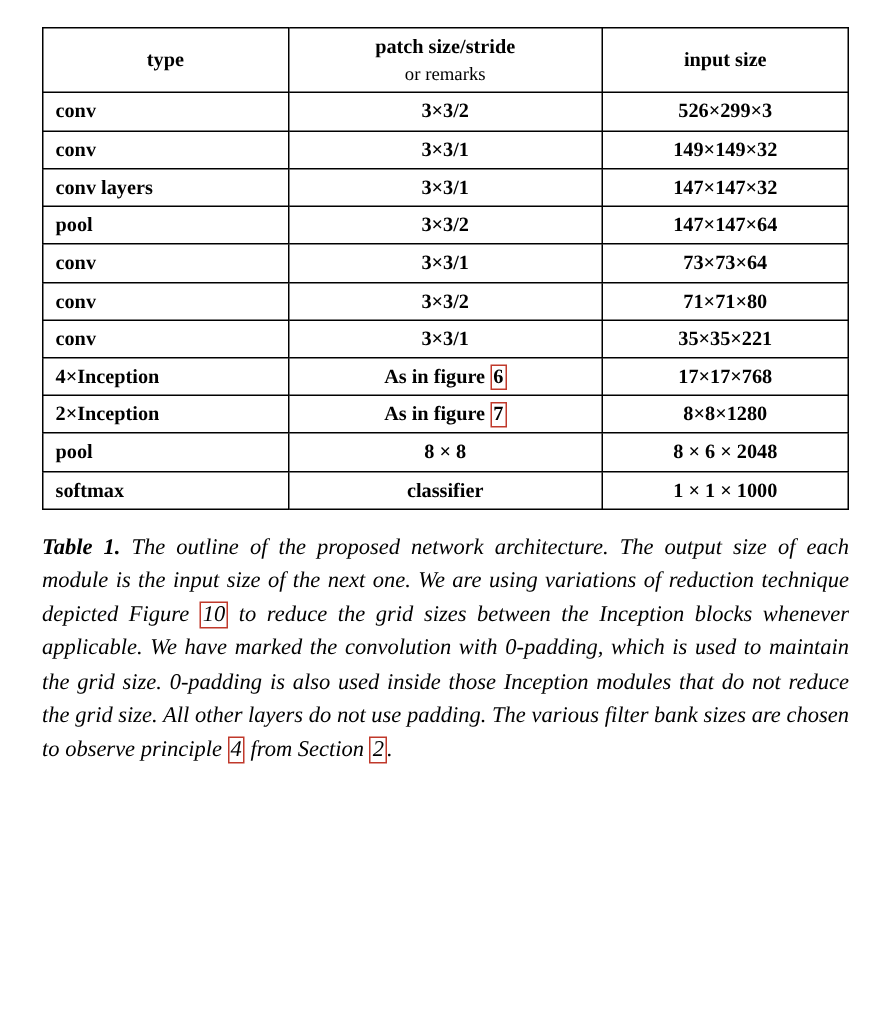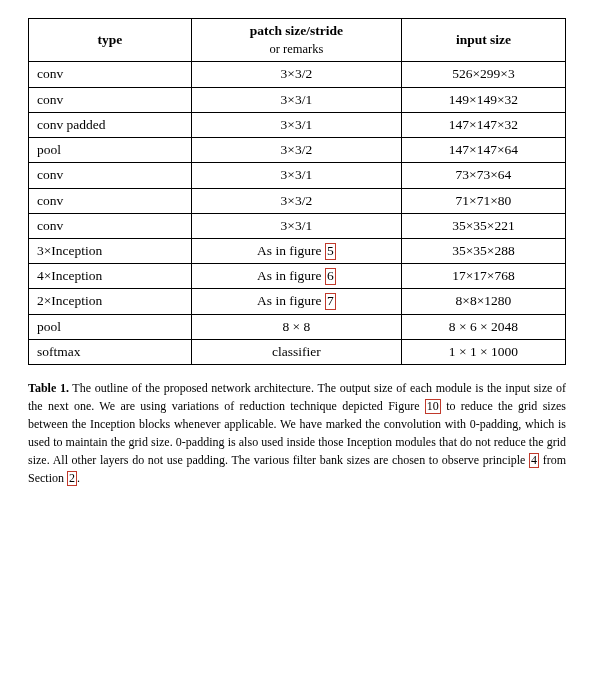--- a/index.html
+++ b/index.html
@@ -24,20 +24,21 @@
       border: 1.5px solid #000;
     }
 
     th, td {
       border: 1px solid #000;
       padding: 3px 8px;
       text-align: center;
       vertical-align: middle;
       font-size: 13.5px;
       line-height: 1.35;
+      font-weight: bold;
     }
 
     th {
       font-weight: bold;
     }
 
     thead th {
       border-bottom: 1.5px solid #000;
     }
 
@@ -50,24 +51,25 @@
       font-style: normal;
       font-size: 12.5px;
       margin-top: 16px;
     }
 
     td.left-align {
       text-align: left;
     }
 
     .caption {
-      font-size: 12px;
+      font-size: 15px;
       line-height: 1.5;
       text-align: justify;
       margin-top: 6px;
+      font-style: italic;
     }
 
     .caption .bold {
       font-weight: bold;
     }
 
     .box-highlight {
       display: inline-block;
       border: 1.5px solid #c0392b;
       padding: 0 1px;
@@ -93,21 +95,21 @@
           <td class="left-align">conv</td>
           <td>3×3/2</td>
           <td>526×299×3</td>
         </tr>
         <tr>
           <td class="left-align">conv</td>
           <td>3×3/1</td>
           <td>149×149×32</td>
         </tr>
         <tr>
-          <td class="left-align">conv padded</td>
+          <td class="left-align">conv layers</td>
           <td>3×3/1</td>
           <td>147×147×32</td>
         </tr>
         <tr>
           <td class="left-align">pool</td>
           <td>3×3/2</td>
           <td>147×147×64</td>
         </tr>
         <tr>
           <td class="left-align">conv</td>
@@ -116,25 +118,20 @@
         </tr>
         <tr>
           <td class="left-align">conv</td>
           <td>3×3/2</td>
           <td>71×71×80</td>
         </tr>
         <tr>
           <td class="left-align">conv</td>
           <td>3×3/1</td>
           <td>35×35×221</td>
-        </tr>
-        <tr>
-          <td class="left-align">3×Inception</td>
-          <td>As in figure <span class="box-highlight">5</span></td>
-          <td>35×35×288</td>
         </tr>
         <tr>
           <td class="left-align">4×Inception</td>
           <td>As in figure <span class="box-highlight">6</span></td>
           <td>17×17×768</td>
         </tr>
         <tr>
           <td class="left-align">2×Inception</td>
           <td>As in figure <span class="box-highlight">7</span></td>
           <td>8×8×1280</td>

